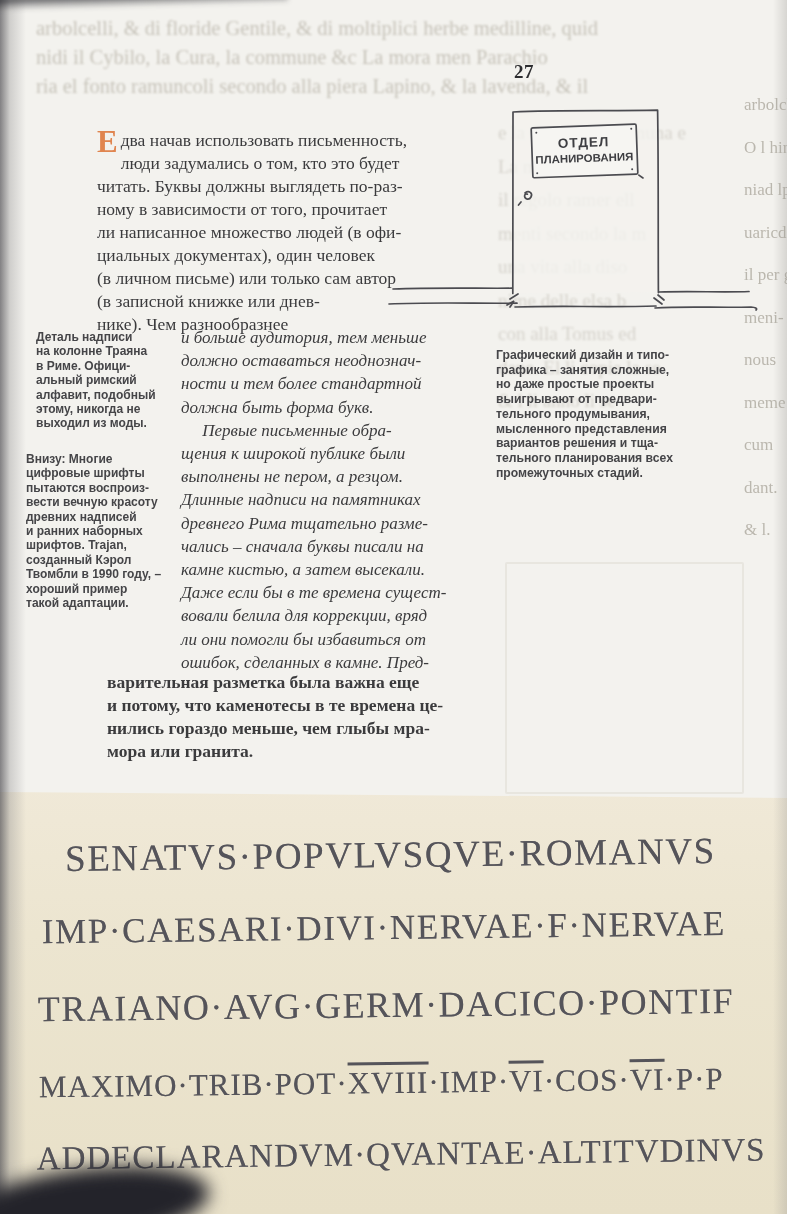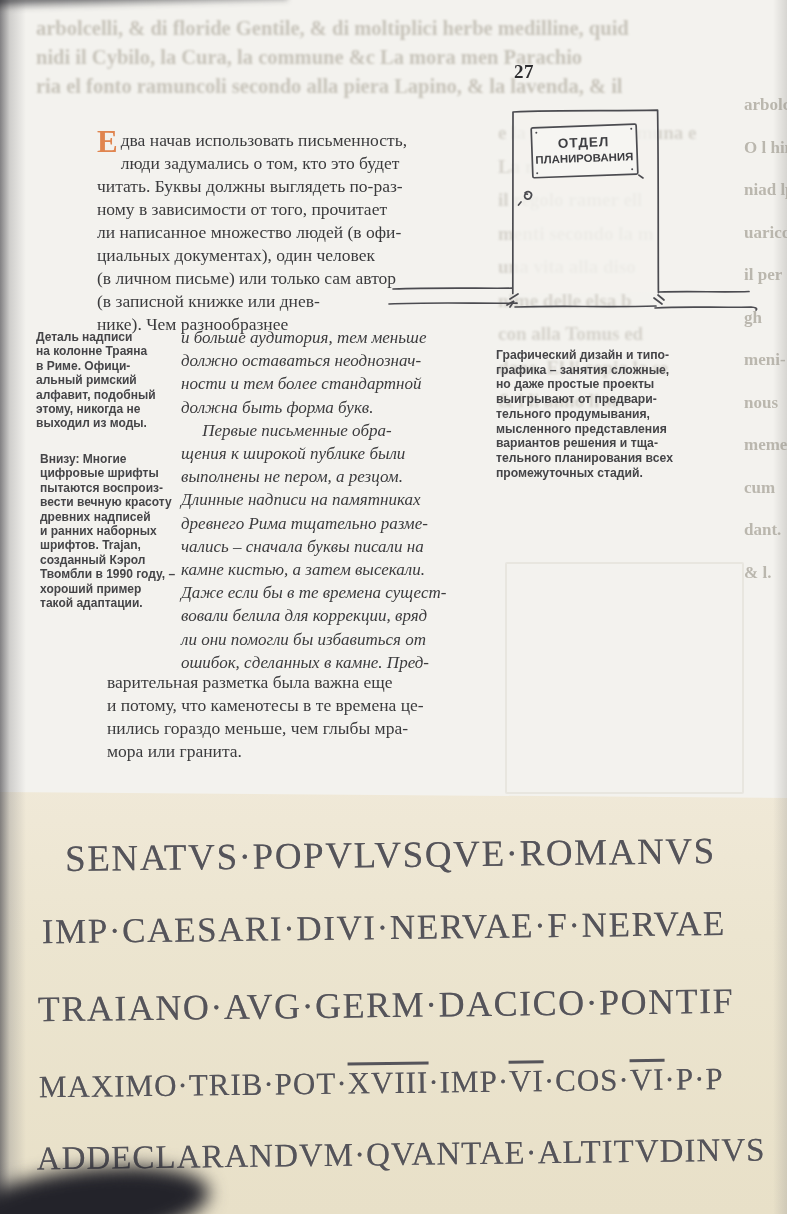--- a/index.html
+++ b/index.html
@@ -28,21 +28,21 @@
     background:linear-gradient(270deg,rgba(150,148,145,.30),rgba(150,148,145,0));
   }
   .shadow-bl{
     position:absolute;left:-40px;bottom:-30px;width:250px;height:75px;z-index:42;
     background:#23232a;border-radius:50%;
     transform:rotate(-7deg);filter:blur(9px);
   }
 
   
   .ghost{
-    position:absolute;white-space:pre-line;font-weight:bold;
+    position:absolute;white-space:pre-line;font-weight:normal;
     font-family:"Liberation Serif","DejaVu Serif",serif;
     pointer-events:none;z-index:1;
   }
   .ghost-top{left:36px;top:14px;width:748px;font-size:20.5px;line-height:29px;
     color:rgba(128,120,102,.38);filter:blur(.8px);}
   .ghost-mid{left:498px;top:116px;width:300px;font-size:19px;line-height:33.5px;
     color:rgba(132,124,108,.26);filter:blur(1px);}
   .ghost-right{left:744px;top:84px;width:60px;font-size:17px;line-height:42.5px;
     color:rgba(118,111,96,.45);filter:blur(.5px);}
   .ghost-frame{
@@ -66,34 +66,34 @@
   .sign-l1{font-size:13.5px;letter-spacing:1px;}
   .sign-l2{font-size:11px;letter-spacing:0px;}
 
   
   .copy{
     position:absolute;z-index:10;white-space:pre-line;
     color:#3b3b3d;font-family:"Liberation Serif","DejaVu Serif",serif;
   }
   .block-a{left:97px;top:106px;width:440px;font-size:17.5px;line-height:23px;}
   .block-b{left:181px;top:326px;width:330px;font-size:17px;line-height:23.2px;font-style:italic;}
-  .block-c{left:107px;top:671px;width:440px;font-size:17.5px;line-height:23px;}
+  .block-c{left:107px;top:671px;width:440px;font-size:17.5px;line-height:23px;font-weight:bold;}
   .dropcap{
     float:left;font-weight:bold;font-size:31px;line-height:25px;
     color:#e0854f;margin:0 3px 0 0;
   }
 
   
   .note{
     position:absolute;z-index:10;white-space:pre-line;
     font-family:"Liberation Sans","DejaVu Sans",sans-serif;
     font-weight:bold;color:#454548;
   }
   .note-1{left:36px;top:330px;width:150px;font-size:12px;line-height:14.4px;}
-  .note-2{left:40px;top:452px;width:152px;font-size:12px;line-height:14.4px;}
+  .note-2{left:26px;top:452px;width:152px;font-size:12px;line-height:14.4px;}
   .note-3{left:496px;top:348px;width:192px;font-size:12.2px;line-height:14.7px;}
 
   
   .cream{
     position:absolute;left:0;top:782px;width:787px;height:432px;z-index:3;
     background:linear-gradient(180deg,#f0e9d8 0%,#ece5d0 35%,#e8e0c8 100%);
     clip-path:polygon(0 10px,100% 16px,100% 100%,0 100%);
   }
   .inscription{position:absolute;left:0;top:0;width:787px;height:1214px;z-index:12;
     transform:rotate(-0.7deg);pointer-events:none;}

